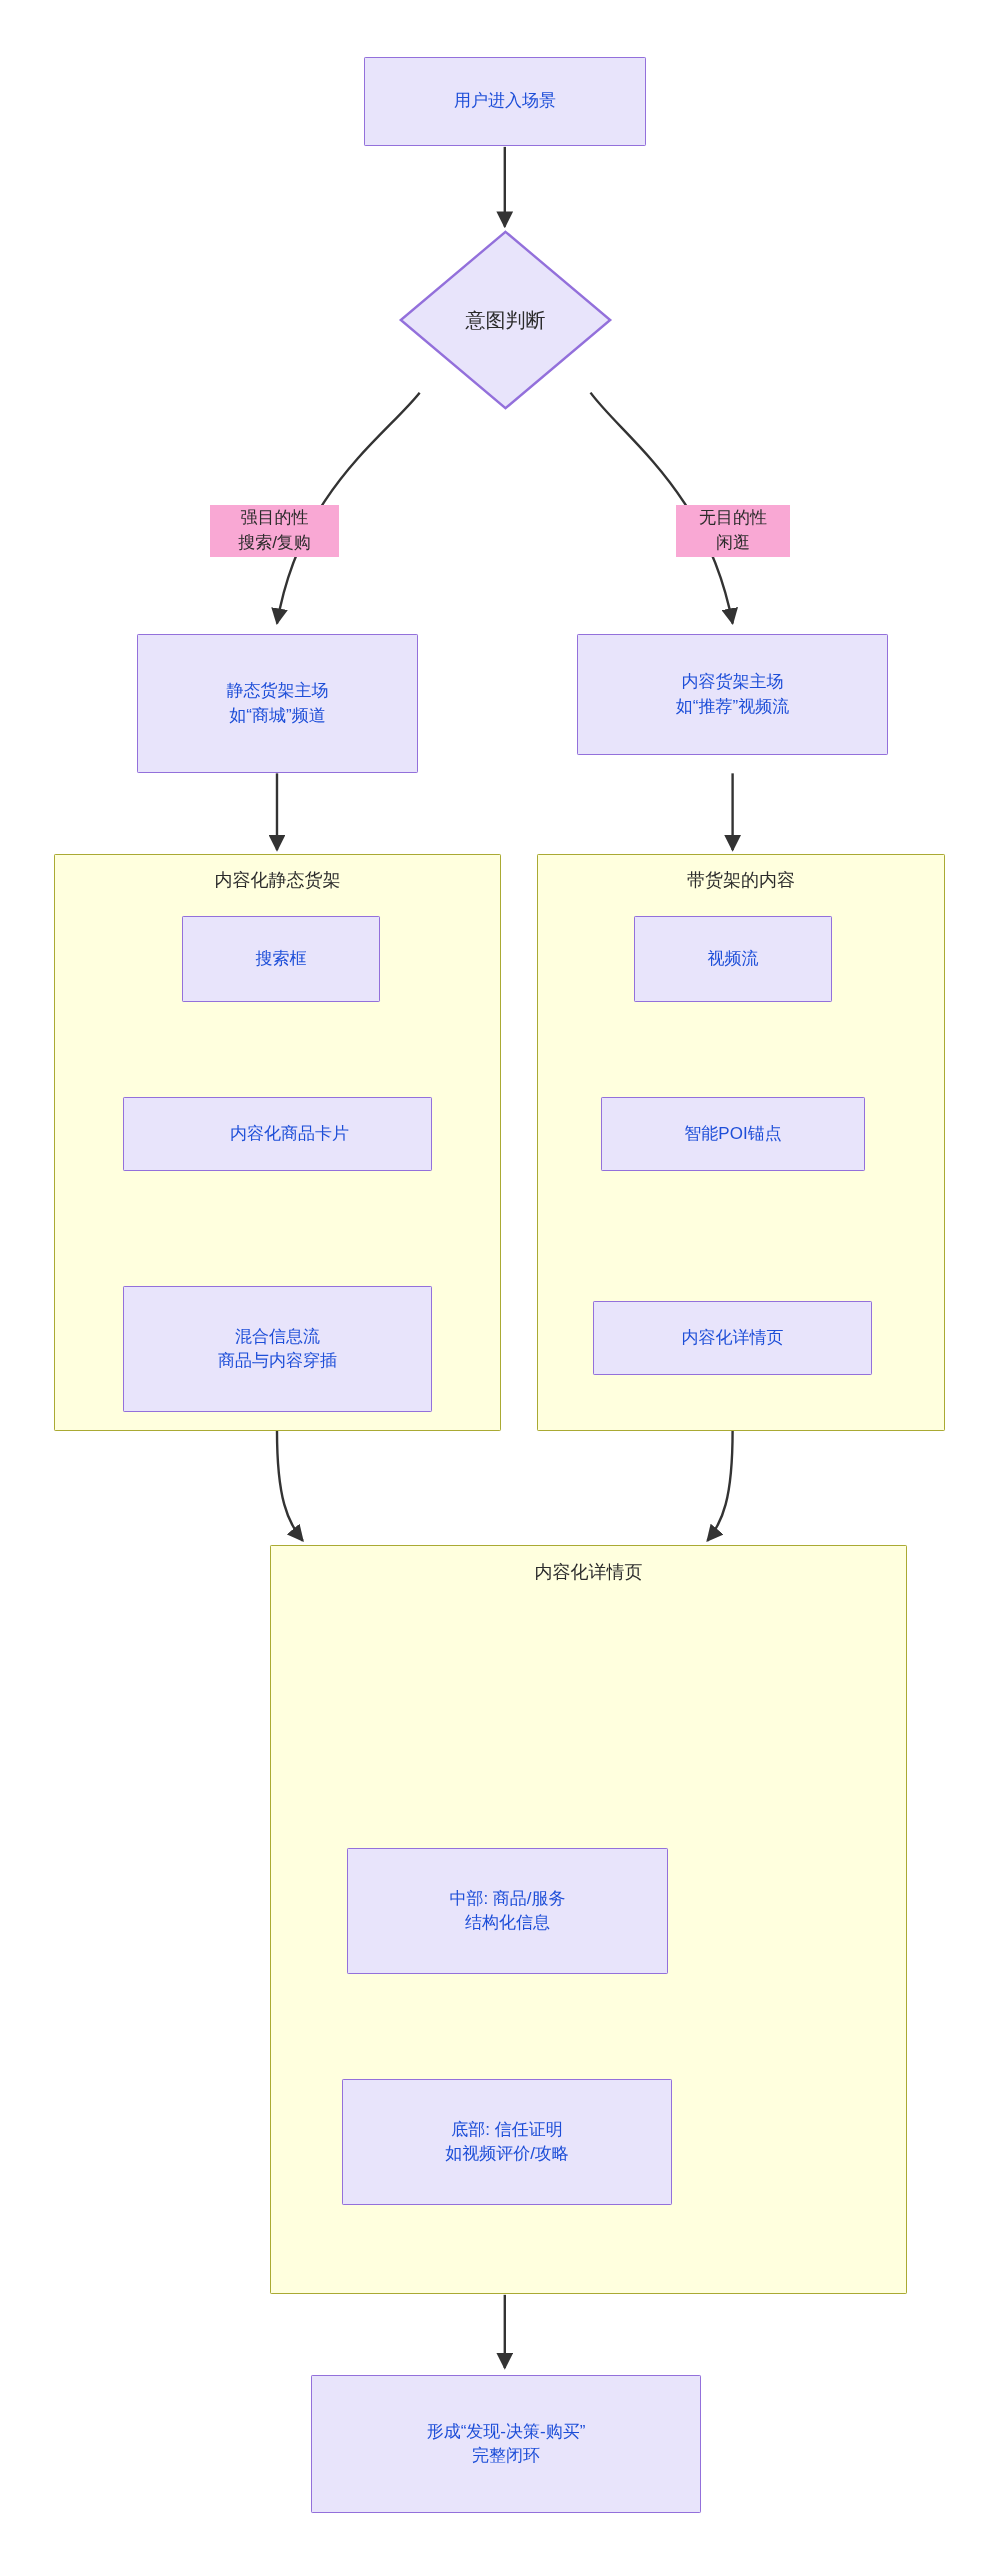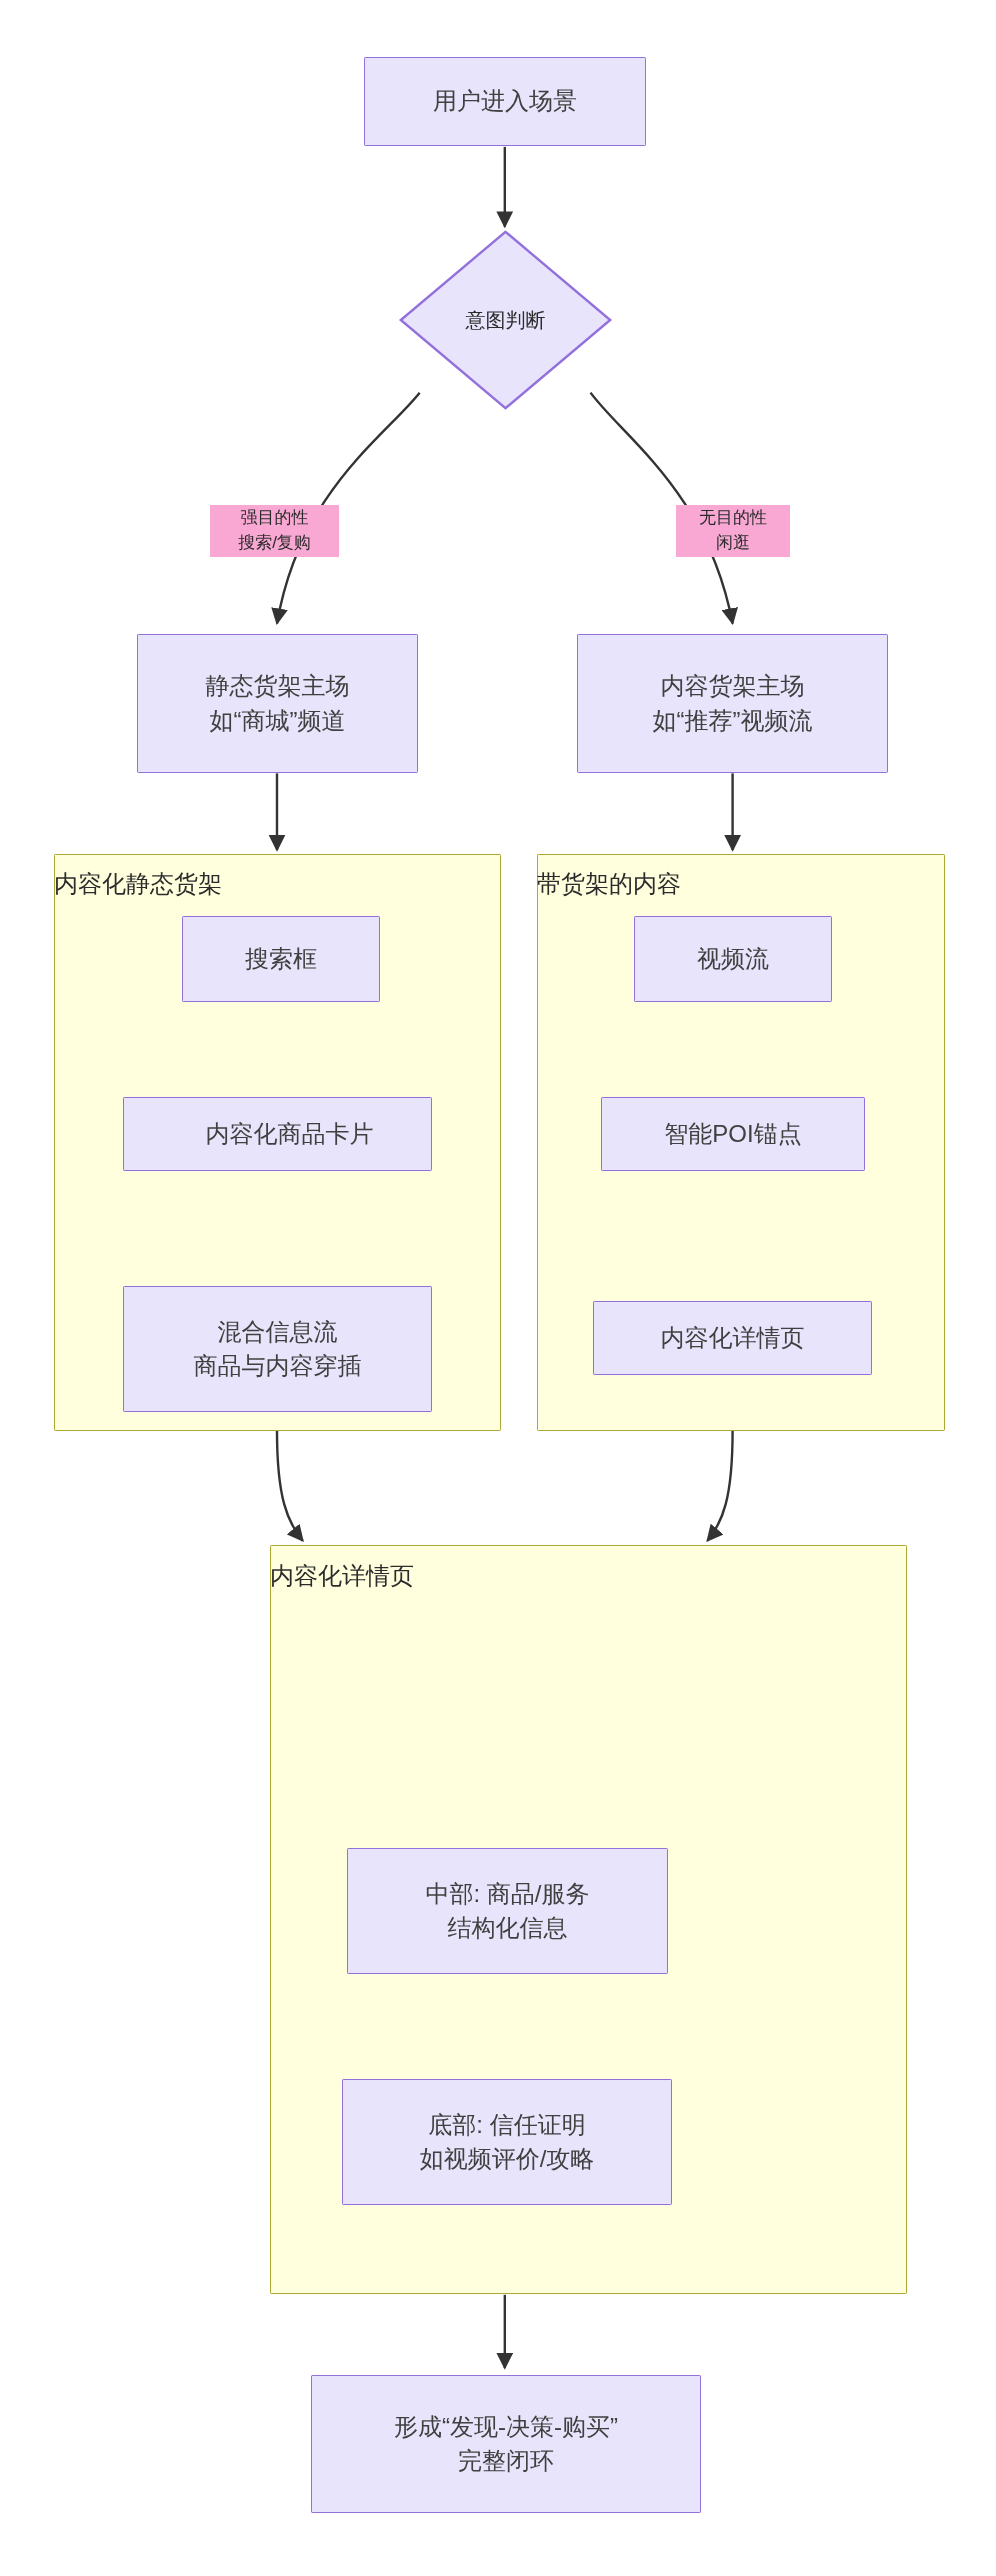--- a/index.html
+++ b/index.html
@@ -30,22 +30,22 @@
   .node {
     position: absolute;
     box-sizing: border-box;
     background: #e8e4fb;
     border: 1.8px solid #9370db;
     border-radius: 1.2px;
     display: flex;
     flex-direction: column;
     align-items: center;
     justify-content: center;
-    color: #404040;
-    font-size: 24px;
+    color: #1d4ed8;
+    font-size: 17px;
     line-height: 1.42;
     text-align: center;
     white-space: nowrap;
     z-index: 3;
   }
   .node .l { display: block; }
 
   
   .diamond-wrap {
     position: absolute;
@@ -74,22 +74,22 @@
     position: absolute;
     box-sizing: border-box;
     background: #ffffde;
     border: 1.8px solid #aaaa33;
     border-radius: 1.2px;
     z-index: 1;
   }
   .cluster-title {
     position: absolute;
     width: 100%;
-    text-align: left;
-    font-size: 24px;
+    text-align: center;
+    font-size: 18px;
     color: #2b2b2b;
     white-space: nowrap;
     z-index: 2;
   }
 
   
   .edge-label {
     position: absolute;
     background: #f9a8d4;
     color: #2b2b2b;
@@ -168,21 +168,21 @@
   <div class="edge-label" style="left:676px; top:505px; width:114px;">
     <span class="l">无目的性</span>
     <span class="l">闲逛</span>
   </div>
 
   <div class="node" style="left:137px; top:634px; width:281px; height:139px;">
     <span class="l">静态货架主场</span>
     <span class="l">如“商城”频道</span>
   </div>
 
-  <div class="node" style="left:577px; top:634px; width:311px; height:139px;">
+  <div class="node" style="left:577px; top:634px; width:311px; height:121px;">
     <span class="l">内容货架主场</span>
     <span class="l">如“推荐”视频流</span>
   </div>
 
   <div class="node" style="left:182px; top:916px; width:198px; height:86px;">
     <span class="l">搜索框</span>
   </div>
 
   <div class="node" style="left:123px; top:1097px; width:309px; height:74px;padding-left:24px;">
     <span class="l">内容化商品卡片</span>

